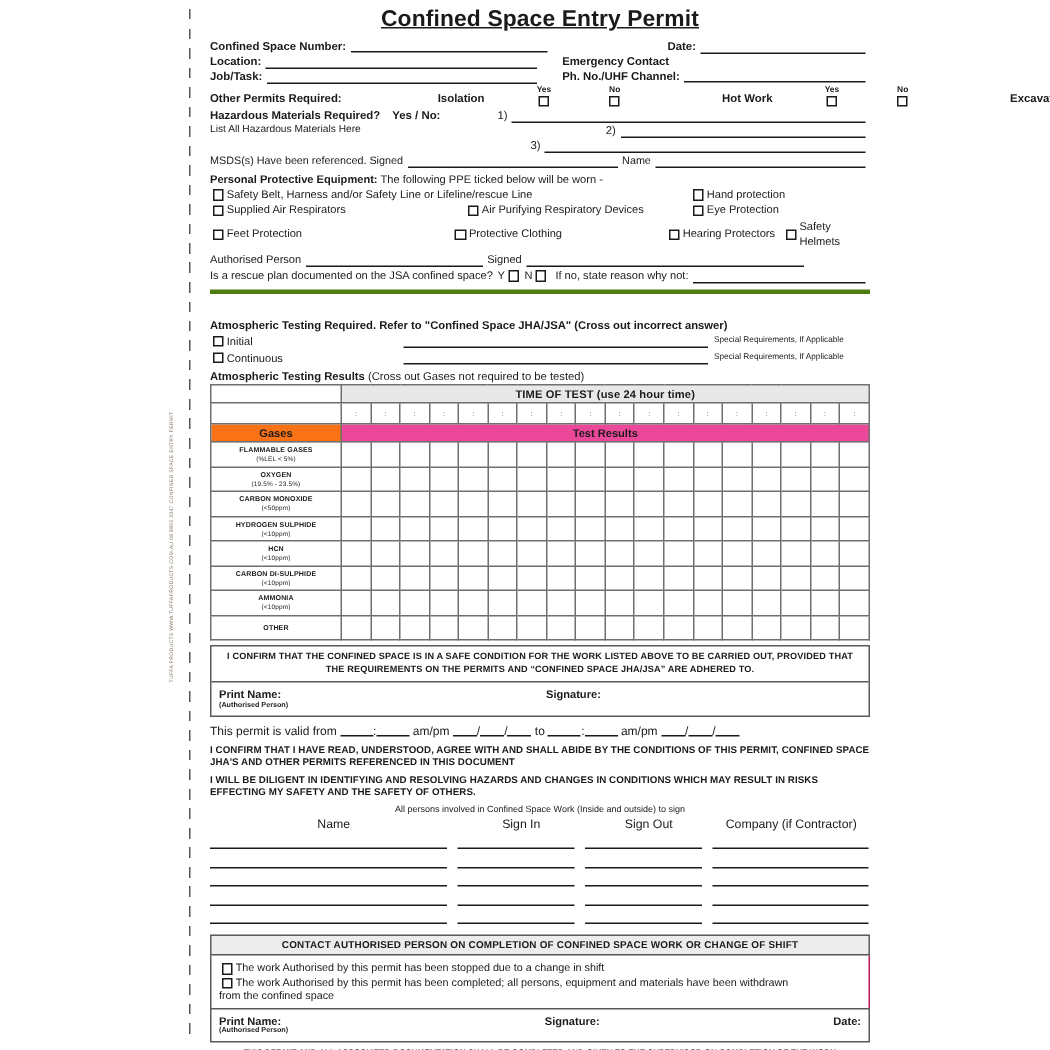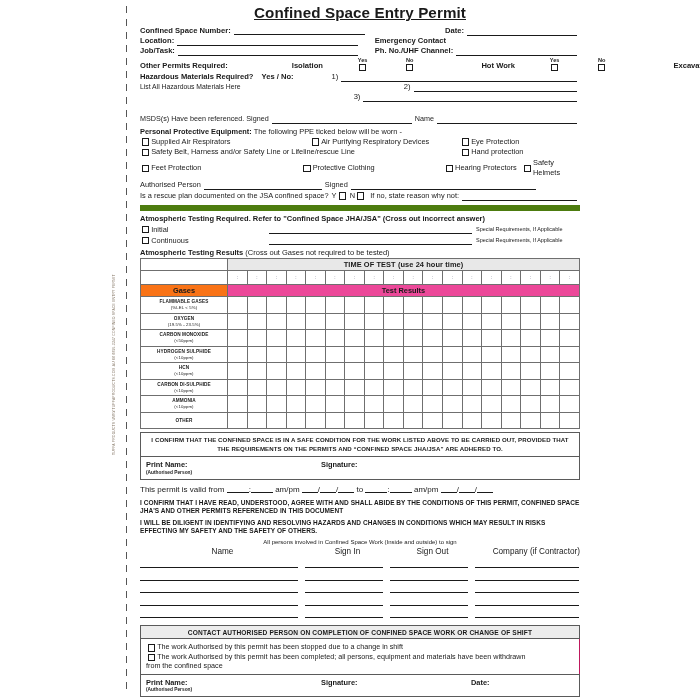--- a/index.html
+++ b/index.html
@@ -84,36 +84,36 @@
   }
   td.gl .sub{font-weight:normal;font-size:4.3px;display:block;}
   td.res{background:#fff;}
 
   
   .boxed{border:1px solid #5a5a5a;}
   .confirm-txt{
     font-size:6.1px;font-weight:bold;text-align:center;line-height:8.4px;
     padding:3px 6px;letter-spacing:.1px;
   }
-  .pn-row{display:flex;border-top:1px solid #5a5a5a;padding:3px 5px 4px 5px;font-size:7.4px;font-weight:bold;}
+  .pn-row{display:flex;border-top:1px solid #5a5a5a;padding:3px 5px 4px 5px;font-size:7.4px;font-weight:bold;gap:43px;}
   .pn-sub{font-size:4.8px;font-weight:bold;display:block;margin-top:.5px;}
   .pn-a{width:175px;}
   .pn-b{width:150px;}
 
   .valid{font-size:8px;margin-top:4px;line-height:12px;}
   .u{display:inline-block;border-bottom:1px solid #1a1a1a;height:8px;vertical-align:-1px;}
   .para{font-size:6.5px;font-weight:bold;line-height:8.6px;margin-top:3px;letter-spacing:.05px;}
   .allsign{font-size:6px;text-align:center;margin-top:3px;}
 
   
   .sg-head{display:flex;font-size:8.2px;margin-top:2px;}
   .sg-n{width:165px;text-align:center;}
   .sg-i{width:85px;text-align:center;}
   .sg-o{width:85px;text-align:center;}
-  .sg-c{width:105px;text-align:right;}
+  .sg-c{width:105px;text-align:center;}
   .sg-row{display:flex;margin-top:4.5px;}
   .sg-row>div{border-bottom:1px solid #1a1a1a;height:7px;}
   .sg-row .a{width:158px;margin-right:7px;}
   .sg-row .b{width:78px;margin-right:7px;}
   .sg-row .c{width:78px;margin-right:7px;}
   .sg-row .d{width:104px;}
 
   .contact-bar{
     border:1px solid #5a5a5a;background:#ececec;text-align:center;
     font-size:6.6px;font-weight:bold;padding:2.5px 0;letter-spacing:.15px;
@@ -154,21 +154,21 @@
       <div class="hdr-right" style="display:flex;align-items:flex-end;padding-left:14px;">
         <span class="lbl">Emergency Contact</span>
       </div>
     </div>
 
     <div class="row">
       <div class="hdr-left" style="display:flex;align-items:flex-end;">
         <span class="lbl">Job/Task:</span>
         <span class="fill"></span>
       </div>
-      <div class="hdr-right" style="display:flex;align-items:center;padding-left:14px;">
+      <div class="hdr-right" style="display:flex;align-items:flex-start;padding-left:14px;">
         <span class="lbl">Ph. No./UHF Channel:</span>
         <span class="fill"></span>
       </div>
     </div>
 
     <div class="row" style="margin-top:2px;align-items:flex-end;gap:32px;">
       <span class="lbl">Other Permits Required:</span>
       <span style="width:5px;"></span>
       <span class="lbl">Isolation</span>
       <span class="yn">
@@ -225,56 +225,56 @@
       <span class="lbl" style="position:absolute;"></span>
       <span class="lbl">2)</span>
       <span class="fill" style="max-width:306px;"></span>
     </div>
     <div class="row nb">
       <span style="flex:1;"></span>
       <span class="lbl">3)</span>
       <span class="fill" style="max-width:306px;"></span>
     </div>
 
-    <div class="row nb" style="margin-top:12px;font-size:7.2px;">
+    <div class="row nb" style="margin-top:0;font-size:7.2px;">
       <span class="lbl">MSDS(s) Have been referenced. Signed</span>
       <span class="fill" style="max-width:175px;"></span>
       <span class="lbl">Name</span>
       <span class="fill"></span>
     </div>
 
     <div class="sec">
       <div style="font-size:7.4px;line-height:10px;">
         <b>Personal Protective Equipment:</b>
         <span>The following PPE ticked below will be worn -</span>
       </div>
 
       <div class="ppe-line">
+        <span class="ppe-item" style="width:320px;">
+            <span class="cb"></span>
+            <span>Safety Belt, Harness and/or Safety Line or Lifeline/rescue Line</span>
+          </span>
+        <span class="ppe-item ppe-c3">
+            <span class="cb"></span>
+            <span>Hand protection</span>
+          </span>
+      </div>
+
+      <div class="ppe-line">
         <span class="ppe-item ppe-c1">
             <span class="cb"></span>
             <span>Supplied Air Respirators</span>
           </span>
         <span class="ppe-item ppe-c2">
             <span class="cb"></span>
             <span>Air Purifying Respiratory Devices</span>
           </span>
         <span class="ppe-item ppe-c3">
             <span class="cb"></span>
             <span>Eye Protection</span>
-          </span>
-      </div>
-
-      <div class="ppe-line">
-        <span class="ppe-item" style="width:320px;">
-            <span class="cb"></span>
-            <span>Safety Belt, Harness and/or Safety Line or Lifeline/rescue Line</span>
-          </span>
-        <span class="ppe-item ppe-c3">
-            <span class="cb"></span>
-            <span>Hand protection</span>
           </span>
       </div>
 
       <div class="ppe-line">
         <span class="ppe-item ppe-c1">
             <span class="cb"></span>
             <span>Feet Protection</span>
           </span>
         <span class="ppe-item ppe-c2">
             <span class="cb"></span>
@@ -304,21 +304,21 @@
           <span class="cb"></span>
         <span style="width:2px;"></span>
         <span>N</span>
           <span class="cb"></span>
         <span style="width:4px;"></span>
         <span>If no, state reason why not:</span>
         <span class="fill"></span>
       </div>
     </div>
 
-    <div class="sec" style="border-top:6px solid #4d7c0f;padding-top:3px;margin-top:4px;">
+    <div class="sec" style="border-top:3px solid #4d7c0f;padding-top:16px;margin-top:4px;">
       <div style="font-size:7.5px;line-height:10px;">
         <b>Atmospheric Testing Required.</b>
         <b>Refer to "Confined Space JHA/JSA" (Cross out incorrect answer)</b>
       </div>
 
       <div class="atm-line">
         <span class="cb"></span>
         <span class="atm-name">Initial</span>
         <span class="atm-fill"></span>
         <span class="atm-note">Special Requirements, If Applicable</span>

